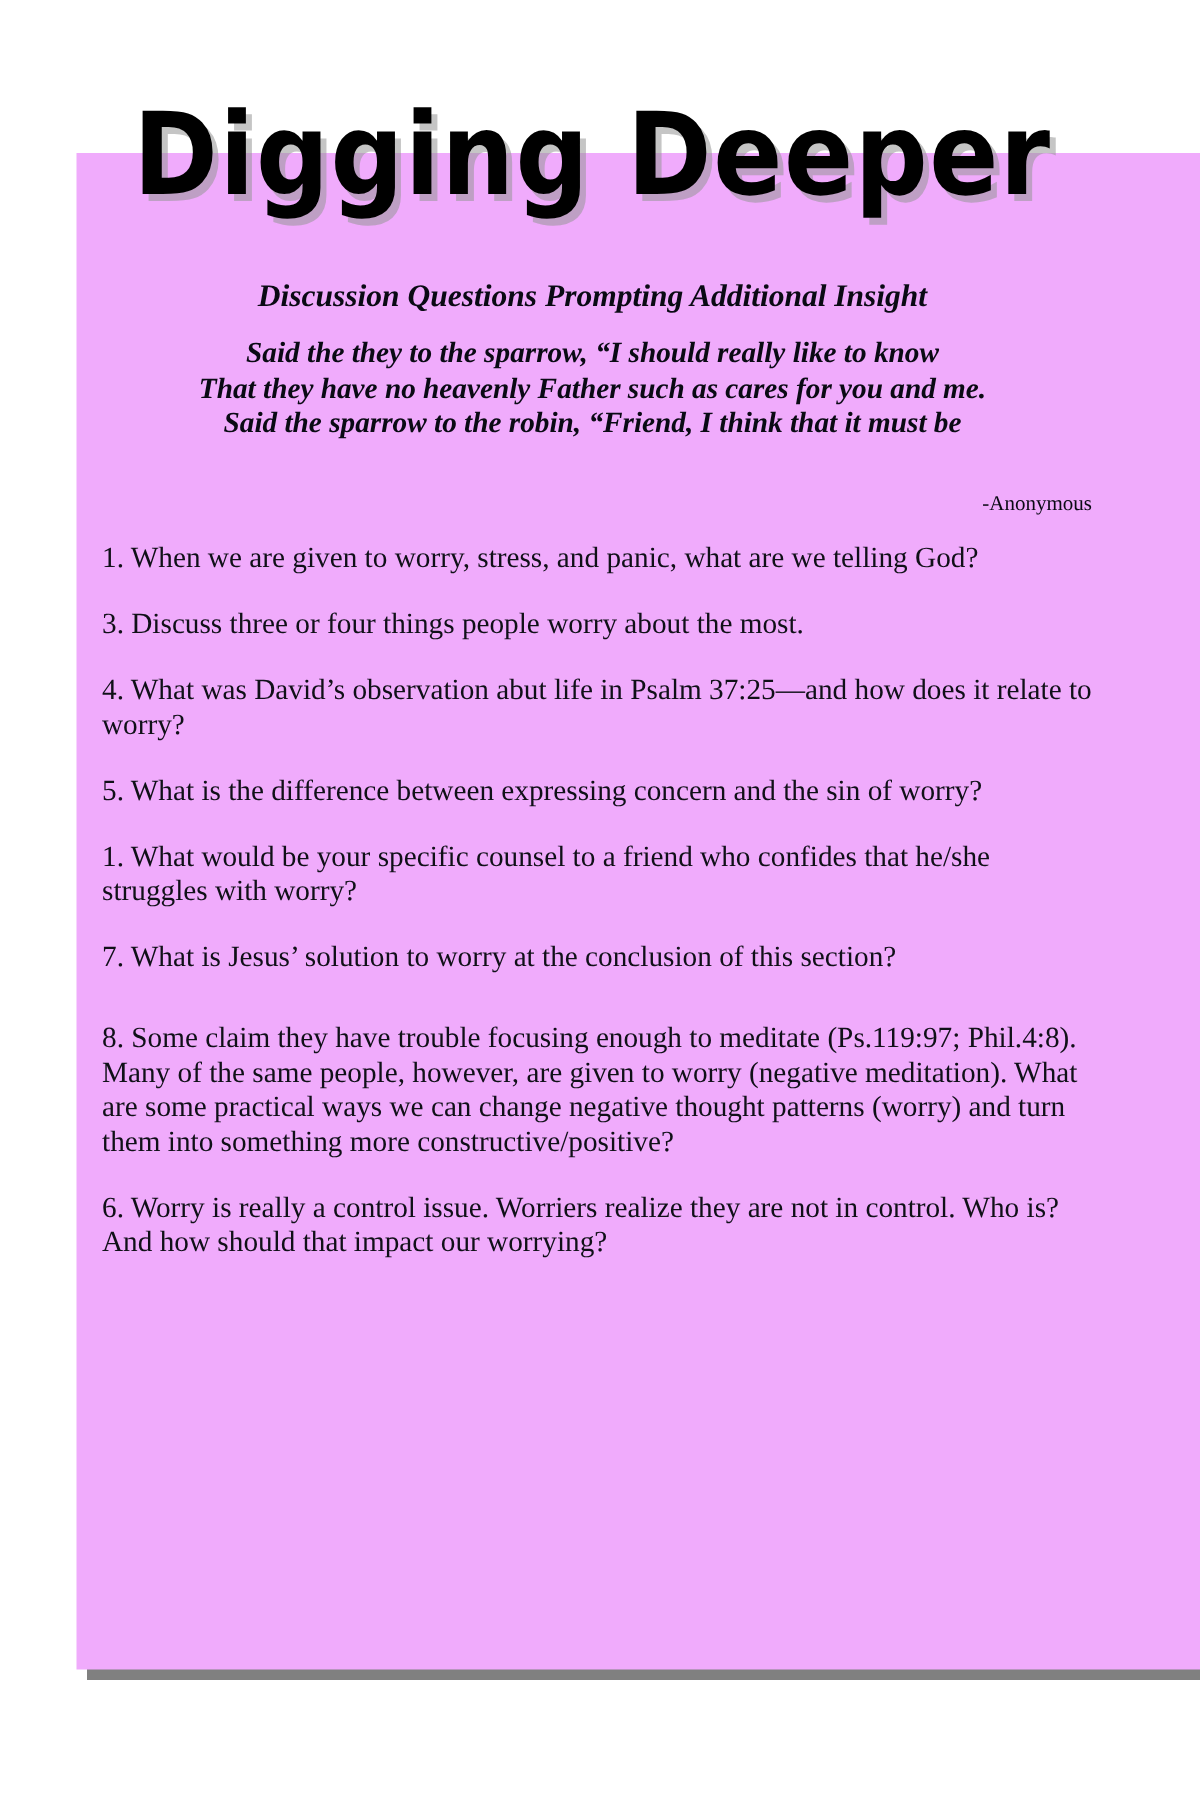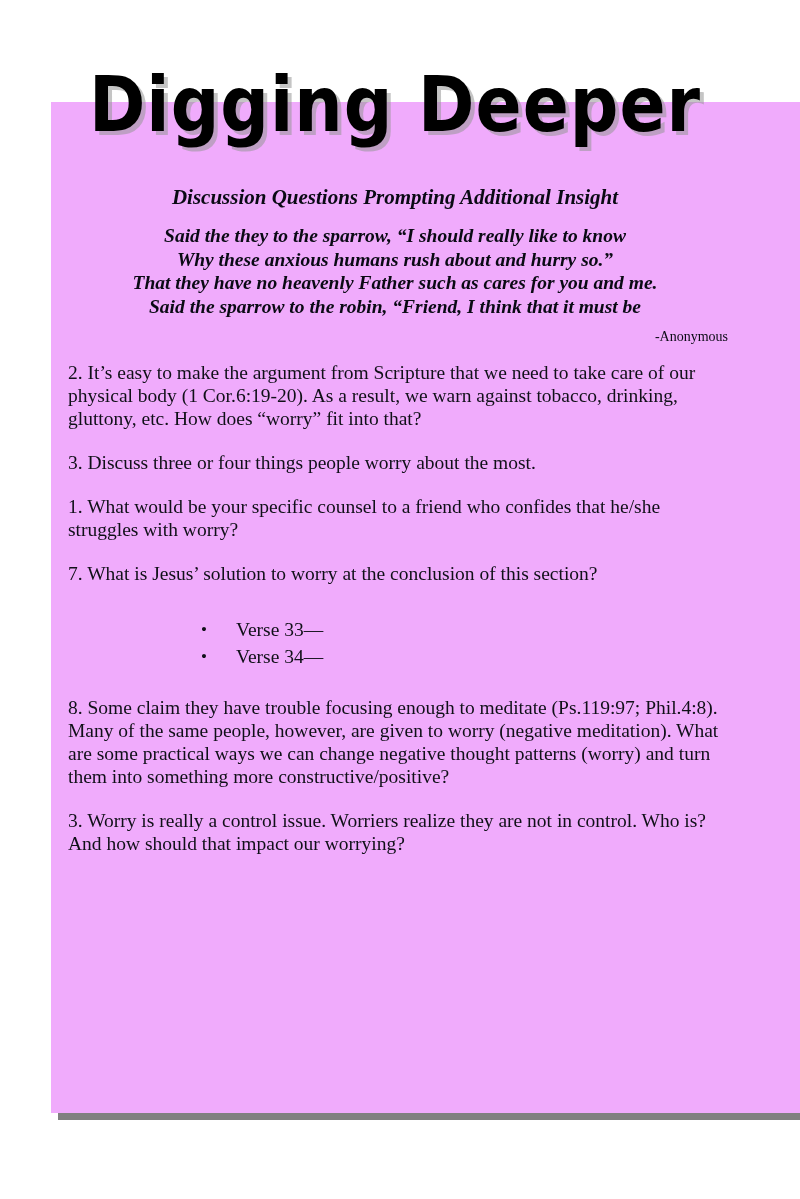--- a/index.html
+++ b/index.html
@@ -128,36 +128,33 @@
 <body>
 
 <div id="worksheet-panel">
 
   <div id="doc-title">Digging Deeper</div>
 
   <div id="doc-subtitle">Discussion Questions Prompting Additional Insight</div>
 
   <div id="poem">
     <span class="poem-line">Said the they to the sparrow, “I should really like to know</span>
-    <span class="poem-line">Why these anxious humans rush about and hurry so.”</span>
     <span class="poem-line">That they have no heavenly Father such as cares for you and me.</span>
     <span class="poem-line">Said the sparrow to the robin, “Friend, I think that it must be</span>
   </div>
 
   <div id="poem-attribution">-Anonymous</div>
 
   <div id="questions">
 
-    <div class="question">2. It’s easy to make the argument from Scripture that we need to take care of our physical body (1 Cor.6:19-20). As a result, we warn against tobacco, drinking, gluttony, etc. How does “worry” fit into that?</div>
+    <div class="question">1. When we are given to worry, stress, and panic, what are we telling God?</div>
     <div class="question">3. Discuss three or four things people worry about the most.</div>
+    <div class="question">4. What was David’s observation abut life in Psalm 37:25—and how does it relate to worry?</div>
+    <div class="question">5. What is the difference between expressing concern and the sin of worry?</div>
     <div class="question">1. What would be your specific counsel to a friend who confides that he/she struggles with worry?</div>
     <div class="question tight">7. What is Jesus’ solution to worry at the conclusion of this section?</div>
 
-    <ul id="verse-list">
-      <li>Verse 33—</li>
-      <li>Verse 34—</li>
-    </ul>
 
     <div class="question">8. Some claim they have trouble focusing enough to meditate (Ps.119:97; Phil.4:8). Many of the same people, however, are given to worry (negative meditation). What are some practical ways we can change negative thought patterns (worry) and turn them into something more constructive/positive?</div>
-    <div class="question">3. Worry is really a control issue. Worriers realize they are not in control. Who is? And how should that impact our worrying?</div>
+    <div class="question">6. Worry is really a control issue. Worriers realize they are not in control. Who is? And how should that impact our worrying?</div>
 
   </div>
 </div>
 
 </body></html>

